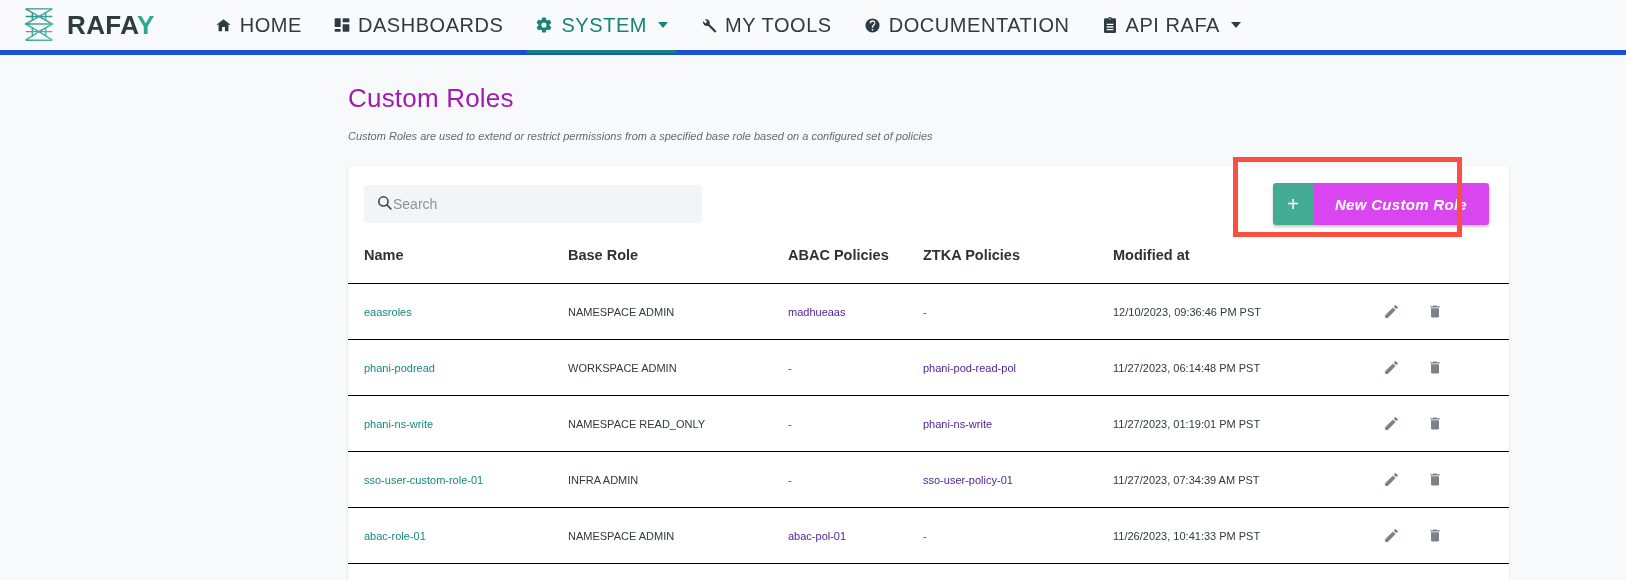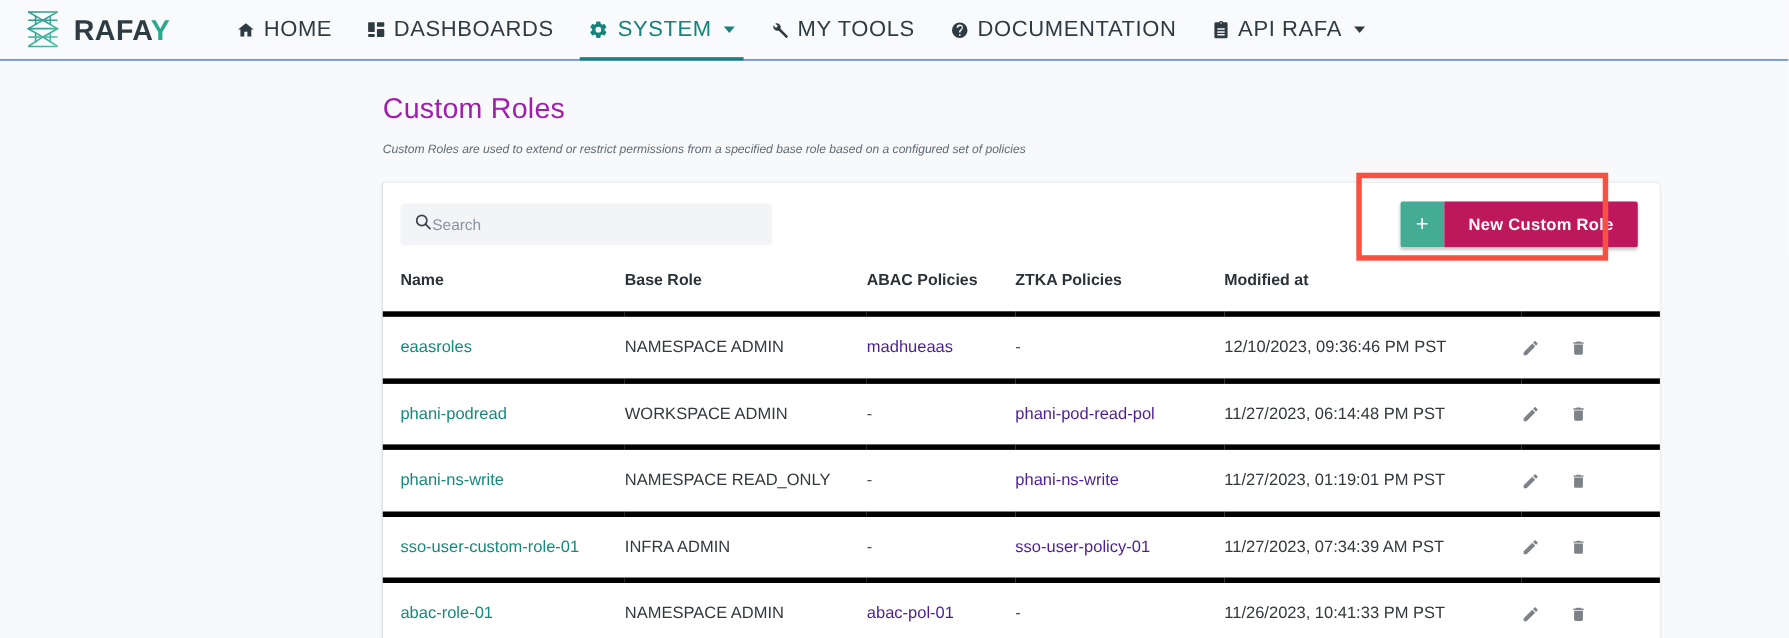--- a/index.html
+++ b/index.html
@@ -12,21 +12,21 @@
     font-family: "Liberation Sans", sans-serif;
     background: #f7f9fb;
     color: #303030;
     -webkit-font-smoothing: antialiased;
   }
 
   
   .topbar {
     height: 55px;
     background: #f8fafb;
-    border-bottom: 1px solid #1d4ed8;
+    border-bottom: 5px solid #1d4ed8;
     display: flex;
     align-items: center;
     padding-left: 20px;
     position: relative;
   }
   .logo {
     display: flex;
     align-items: center;
     gap: 9px;
     margin-right: 44px;
@@ -140,29 +140,30 @@
     background: #44ab95;
     color: #fff;
     width: 40px;
     display: flex;
     align-items: center;
     justify-content: center;
     font-size: 20px;
     line-height: 1;
   }
   .btn-label {
-    background: #be185d;
+    background: #d946ef;
     color: #fff;
     display: flex;
     align-items: center;
     padding: 0 22px;
     font-size: 15px;
     font-weight: bold;
     letter-spacing: 0.3px;
     white-space: nowrap;
+    font-style: italic;
   }
   .highlight-box {
     position: absolute;
     border: 5px solid #fa5042;
     left: -40px;
     top: -26px;
     width: 229px;
     height: 80px;
     pointer-events: none;
   }
@@ -172,24 +173,24 @@
   thead th {
     text-align: left;
     font-size: 14.5px;
     font-weight: bold;
     color: #2b3338;
     padding: 6px 0 20px 0;
     margin-top: 20px;
   }
   thead th:first-child { padding-left: 16px; }
   tbody td {
-    font-size: 15px;
+    font-size: 11px;
     color: #32383d;
     padding: 19px 0;
-    border-top: 5px solid #000000;
+    border-top: 1px solid #000000;
     vertical-align: middle;
   }
   tbody td:first-child { padding-left: 16px; }
   .link { color: #17897c; cursor: pointer; }
   .link-b { color: #4c1d95; font-weight: normal; cursor: pointer; }
   .dash { color: #4a5158; }
   .actions { text-align: left; white-space: nowrap; }
   .icon-btn {
     display: inline-flex;
     align-items: center;

